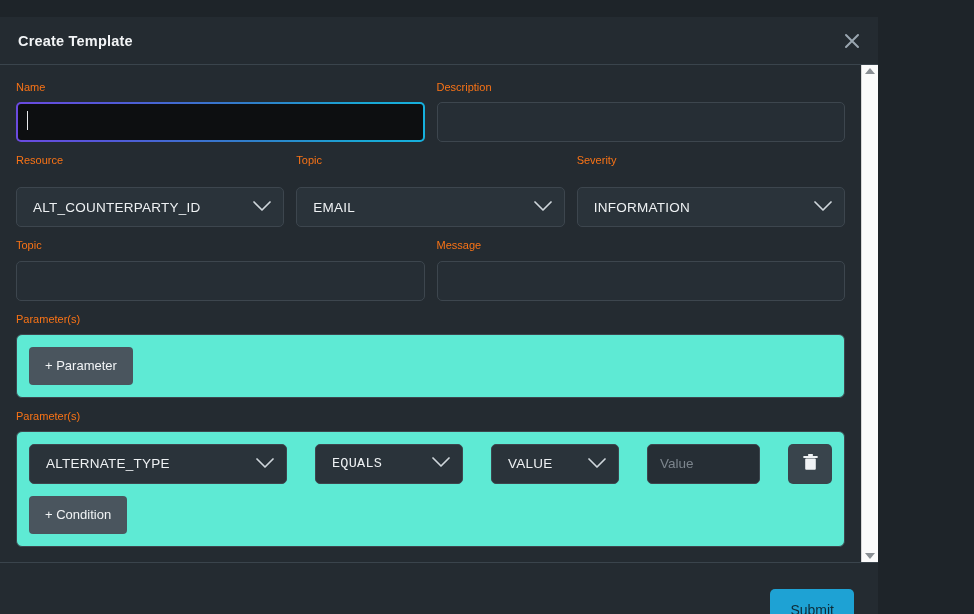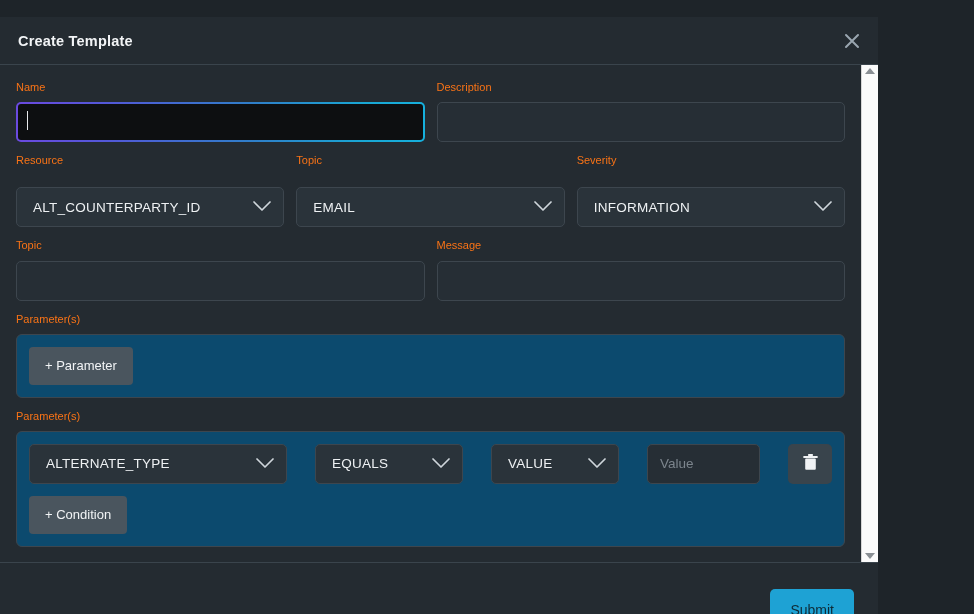--- a/index.html
+++ b/index.html
@@ -179,21 +179,21 @@
     right: 12px;
     top: 50%;
     transform: translateY(-50%);
     pointer-events: none;
   }
 
   
   .group {
     border: 1px solid #3d464e;
     border-radius: 6px;
-    background: #0c4a6e;
+    background: #5eead4;
     padding: 12px;
   }
   .group.params { min-height: 62px; }
   .group.conds { padding-bottom: 12px; }
 
   .btn-ghost {
     background: #4a555e;
     border: none;
     border-radius: 4px;
     color: #f2f4f6;
@@ -207,21 +207,21 @@
   }
 
   .cond-row {
     display: flex;
     gap: 28px;
     align-items: center;
     margin-bottom: 12px;
   }
   .cond-row .c-field { min-width: 0; }
   .c-attr  { flex: 0 0 258px; }
-  .c-op    { flex: 0 0 148px; }
+  .c-op    { flex: 0 0 148px; font-family: Liberation Mono, monospace; }
   .c-type  { flex: 0 0 128px; }
   .c-val   { flex: 1 1 auto; }
 
   .icon-btn {
     flex: 0 0 44px;
     height: 40px;
     background: #39444c;
     border: none;
     border-radius: 5px;
     display: flex;

